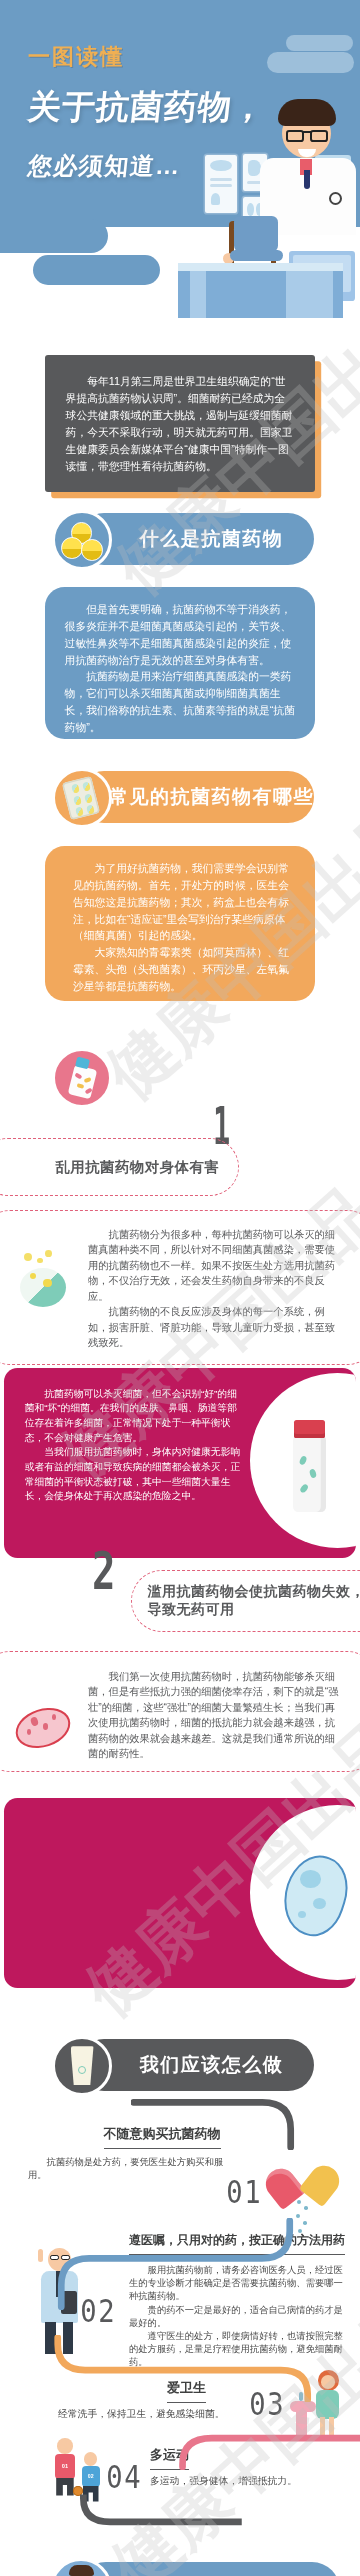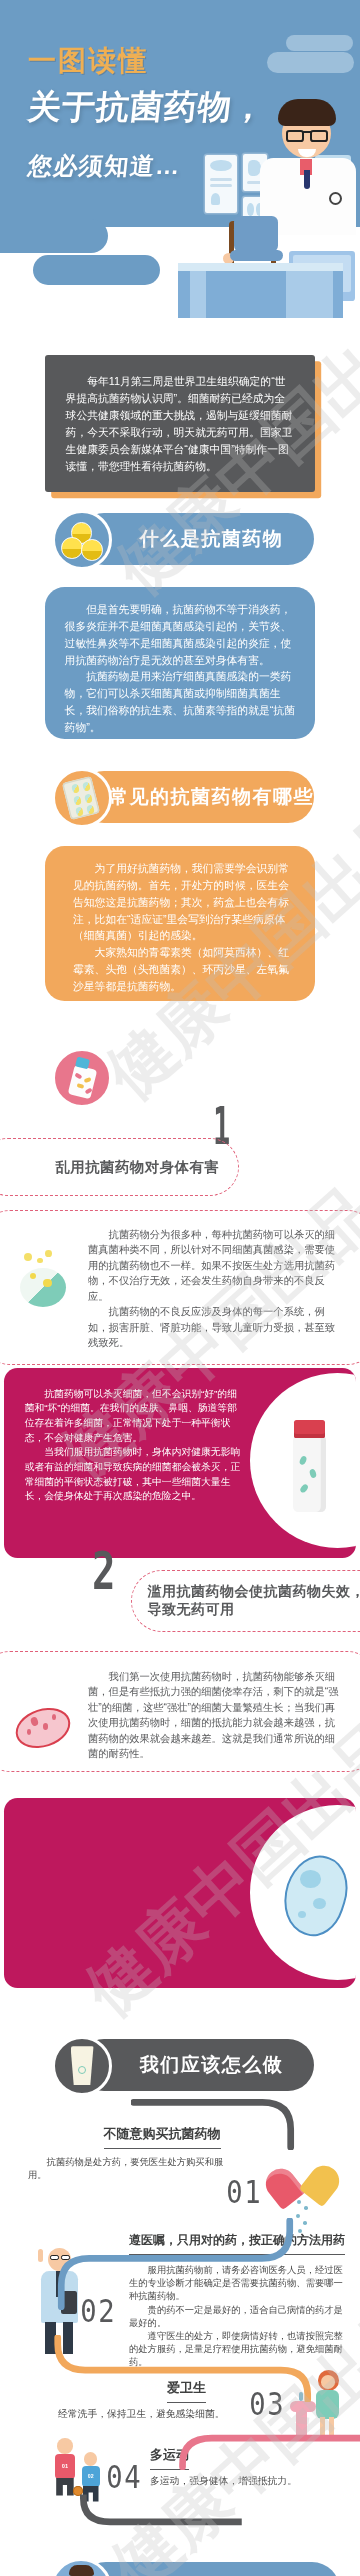--- a/index.html
+++ b/index.html
@@ -4,21 +4,21 @@
 <style>
   html,body{margin:0;padding:0;background:#fff;}
   .page{position:relative;width:361px;height:3209px;background:#fff;overflow:hidden;
         font-family:"Liberation Sans","DejaVu Sans",sans-serif;}
   .abs{position:absolute;}
   
   .wm{position:absolute;font-size:66px;font-weight:bold;color:rgba(190,190,190,.28);
       white-space:nowrap;transform:rotate(-42deg);pointer-events:none;z-index:50;}
   
   .hdr{left:0;top:0;width:361px;height:227px;background:#6C9CC4;}
-  .hdr-tag{left:28px;top:42px;font-size:28px;font-weight:bold;color:#EFAF53;
+  .hdr-tag{left:28px;top:42px;font-size:22px;font-weight:bold;color:#EFAF53;
            text-shadow:1px 1px 0 rgba(60,60,60,.25);letter-spacing:2.1px;}
   .hdr-t1{left:28px;top:85px;font-size:33px;font-weight:bold;color:#fff;
           transform:skewX(-6deg);text-shadow:1.5px 2.1px 4.1px rgba(0,0,0,.18);letter-spacing:1px;}
   .hdr-t2{left:28px;top:150px;font-size:24px;font-weight:bold;color:#fff;
           transform:skewX(-6deg);text-shadow:1.5px 2.1px 4.1px rgba(0,0,0,.18);letter-spacing:1.5px;}
   .cloud{position:absolute;background:#6C9CC4;border-radius:20.6px;}
   .cloud.inhdr{background:#9DBFDA;}
   
   .card{position:absolute;background:#F4F9FC;border-radius:2.1px;box-shadow:0 0 0 1.5px rgba(255,255,255,.25);}
   .doodle{position:absolute;background:#BFDCEE;border-radius:4.1px;}

